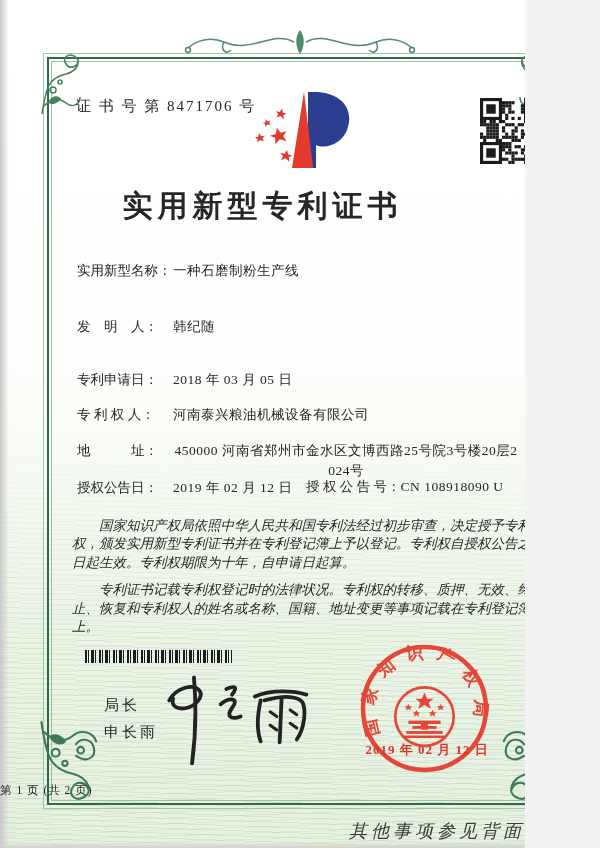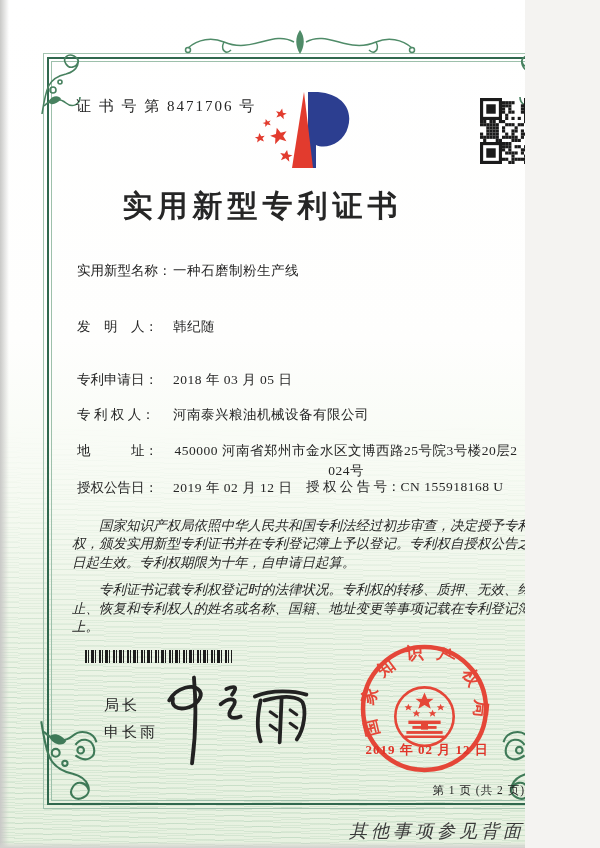--- a/index.html
+++ b/index.html
@@ -29,21 +29,21 @@
   .field .val{display:inline-block;vertical-align:top;letter-spacing:.5px;}
   .addr .val{width:346px;word-break:break-all;text-align:center;}
   .grant2{left:306px;font-size:13.5px;}
   .bodytxt{left:63px;width:477px;font-size:13.5px;line-height:18.4px;font-style:italic;text-align:justify;}
   .bodytxt p{margin:9px;text-indent:2em;}
   .barcode{left:85px;top:650px;width:147px;height:13px;background:repeating-linear-gradient(90deg,#1c1c1c 0 2px,rgba(0,0,0,0) 2px 3px,#1c1c1c 3px 4px,rgba(0,0,0,0) 4px 6px,#1c1c1c 6px 9px,rgba(0,0,0,0) 9px 10px,#1c1c1c 10px 11px,rgba(0,0,0,0) 11px 14px);}
   .director{left:84px;font-size:15px;letter-spacing:3px;margin-left:20px;}
   .sig{left:148px;top:668px;}
   .seal{left:357px;top:641px;opacity:.93;}
   .seal-date{left:352px;top:741px;width:150px;text-align:center;color:#e03428;font-size:13px;font-weight:700;letter-spacing:1px;}
-  .page-info{left:0;top:783px;width:100%;text-align:right;font-size:11.5px;letter-spacing:1px;}
+  .page-info{left:0;top:783px;width:100%;text-align:left;font-size:11.5px;letter-spacing:1px;}
   .back-note{left:0;top:819px;width:100%;text-align:right;font-size:18px;font-style:italic;letter-spacing:4px;color:#3a3a3a;}
   .logo{left:252px;top:88px;}
   .qr{left:480px;top:98px;}
 </style>
 </head>
 <body>
 
 <div class="page">
   <div class="guilloche"></div>
   <div class="edge-left"></div>
@@ -292,21 +292,21 @@
   <div class="abs field" style="top:405px;">
     <span class="lab">专 利 权 人：</span><span class="val">河南泰兴粮油机械设备有限公司</span>
   </div>
   <div class="abs field addr" style="top:441px;">
     <span class="lab">地　　　址：</span><span class="val">450000 河南省郑州市金水区文博西路25号院3号楼20层2024号</span>
   </div>
   <div class="abs field" style="top:478px;">
     <span class="lab">授权公告日：</span><span class="val">2019 年 02 月 12 日</span>
   </div>
   <div class="abs grant2" style="top:478px;">
-    <span>授 权 公 告 号：</span><span style="letter-spacing:.5px;">CN 155918168 U</span>
+    <span>授 权 公 告 号：</span><span style="letter-spacing:.5px;">CN 108918090 U</span>
   </div>
 
   <div class="abs bodytxt" style="top:508px;">
     <p>国家知识产权局依照中华人民共和国专利法经过初步审查，决定授予专利权，颁发实用新型专利证书并在专利登记簿上予以登记。专利权自授权公告之日起生效。专利权期限为十年，自申请日起算。</p>
     <p>专利证书记载专利权登记时的法律状况。专利权的转移、质押、无效、终止、恢复和专利权人的姓名或名称、国籍、地址变更等事项记载在专利登记簿上。</p>
   </div>
 
   <div class="abs barcode"></div>
   <div class="abs director" style="top:696px;">局长</div>
   <div class="abs director" style="top:723px;">申长雨</div>

